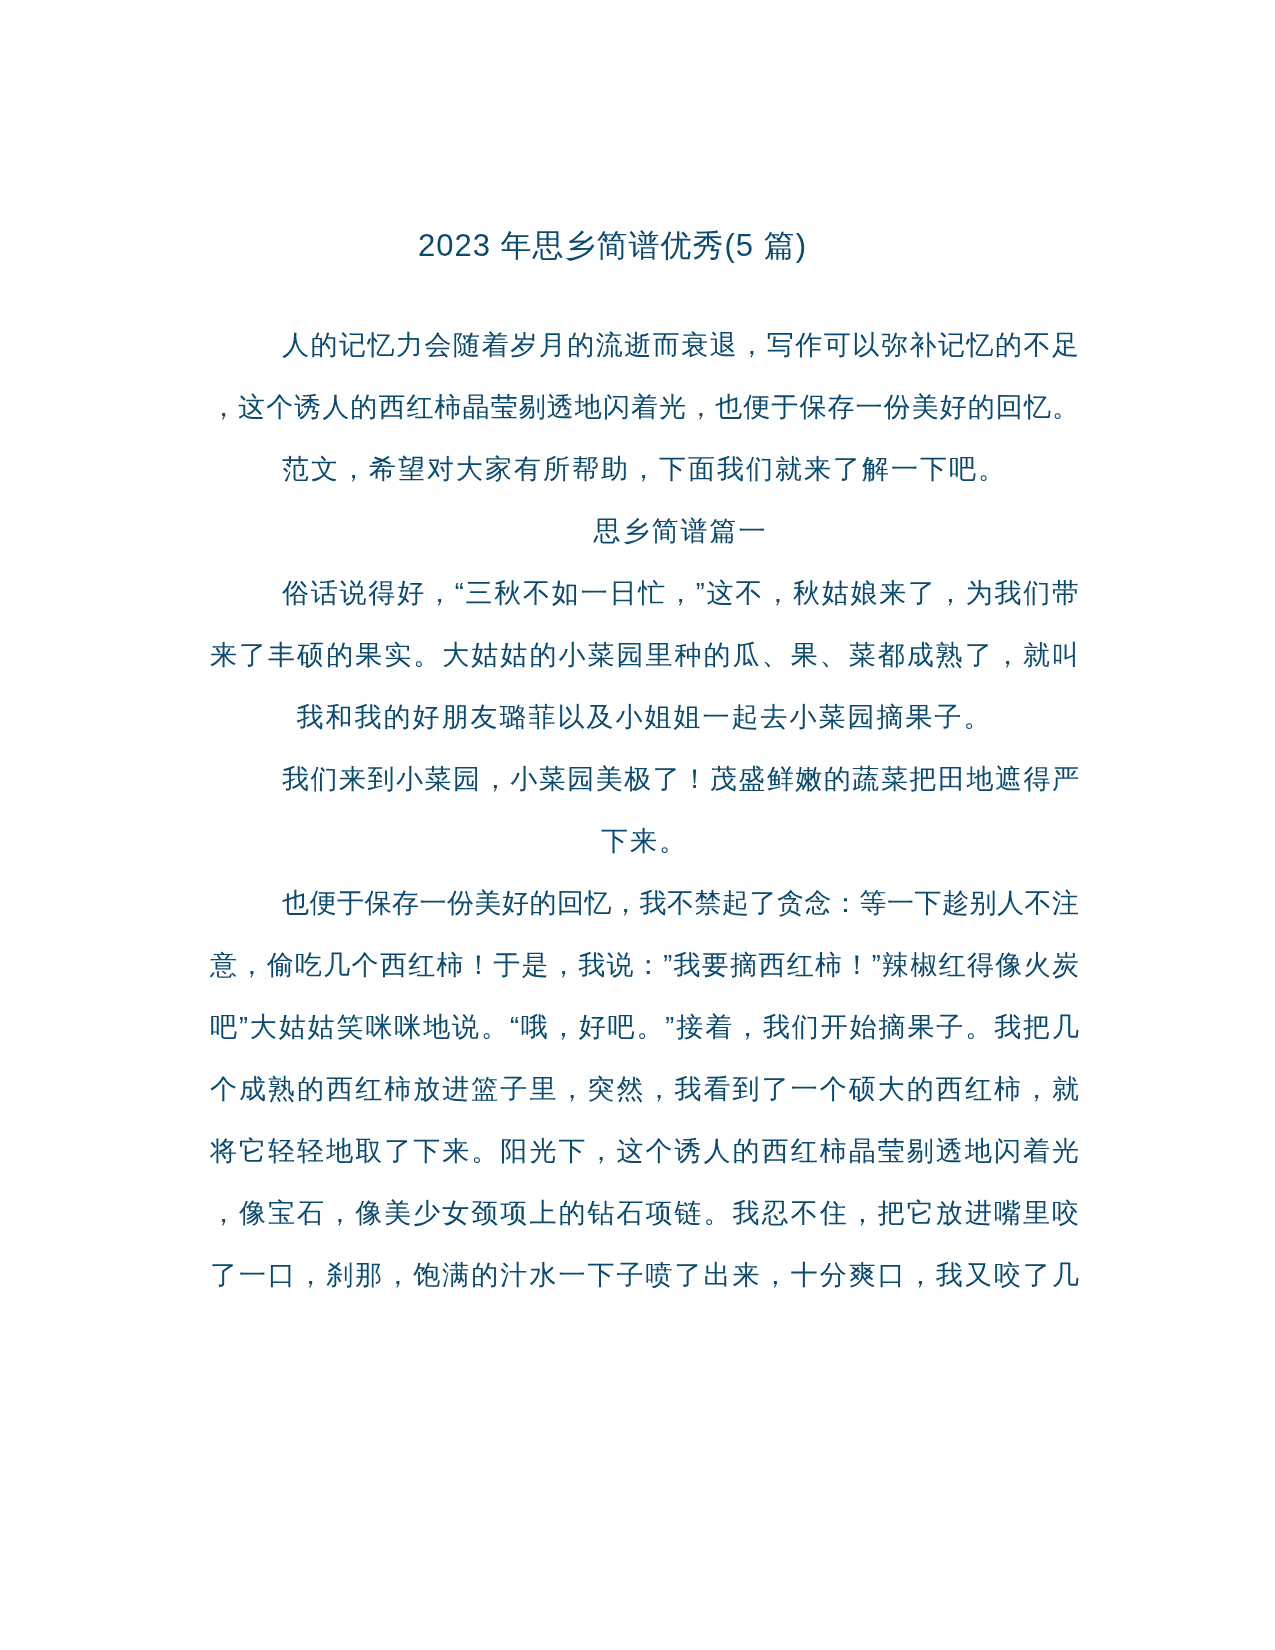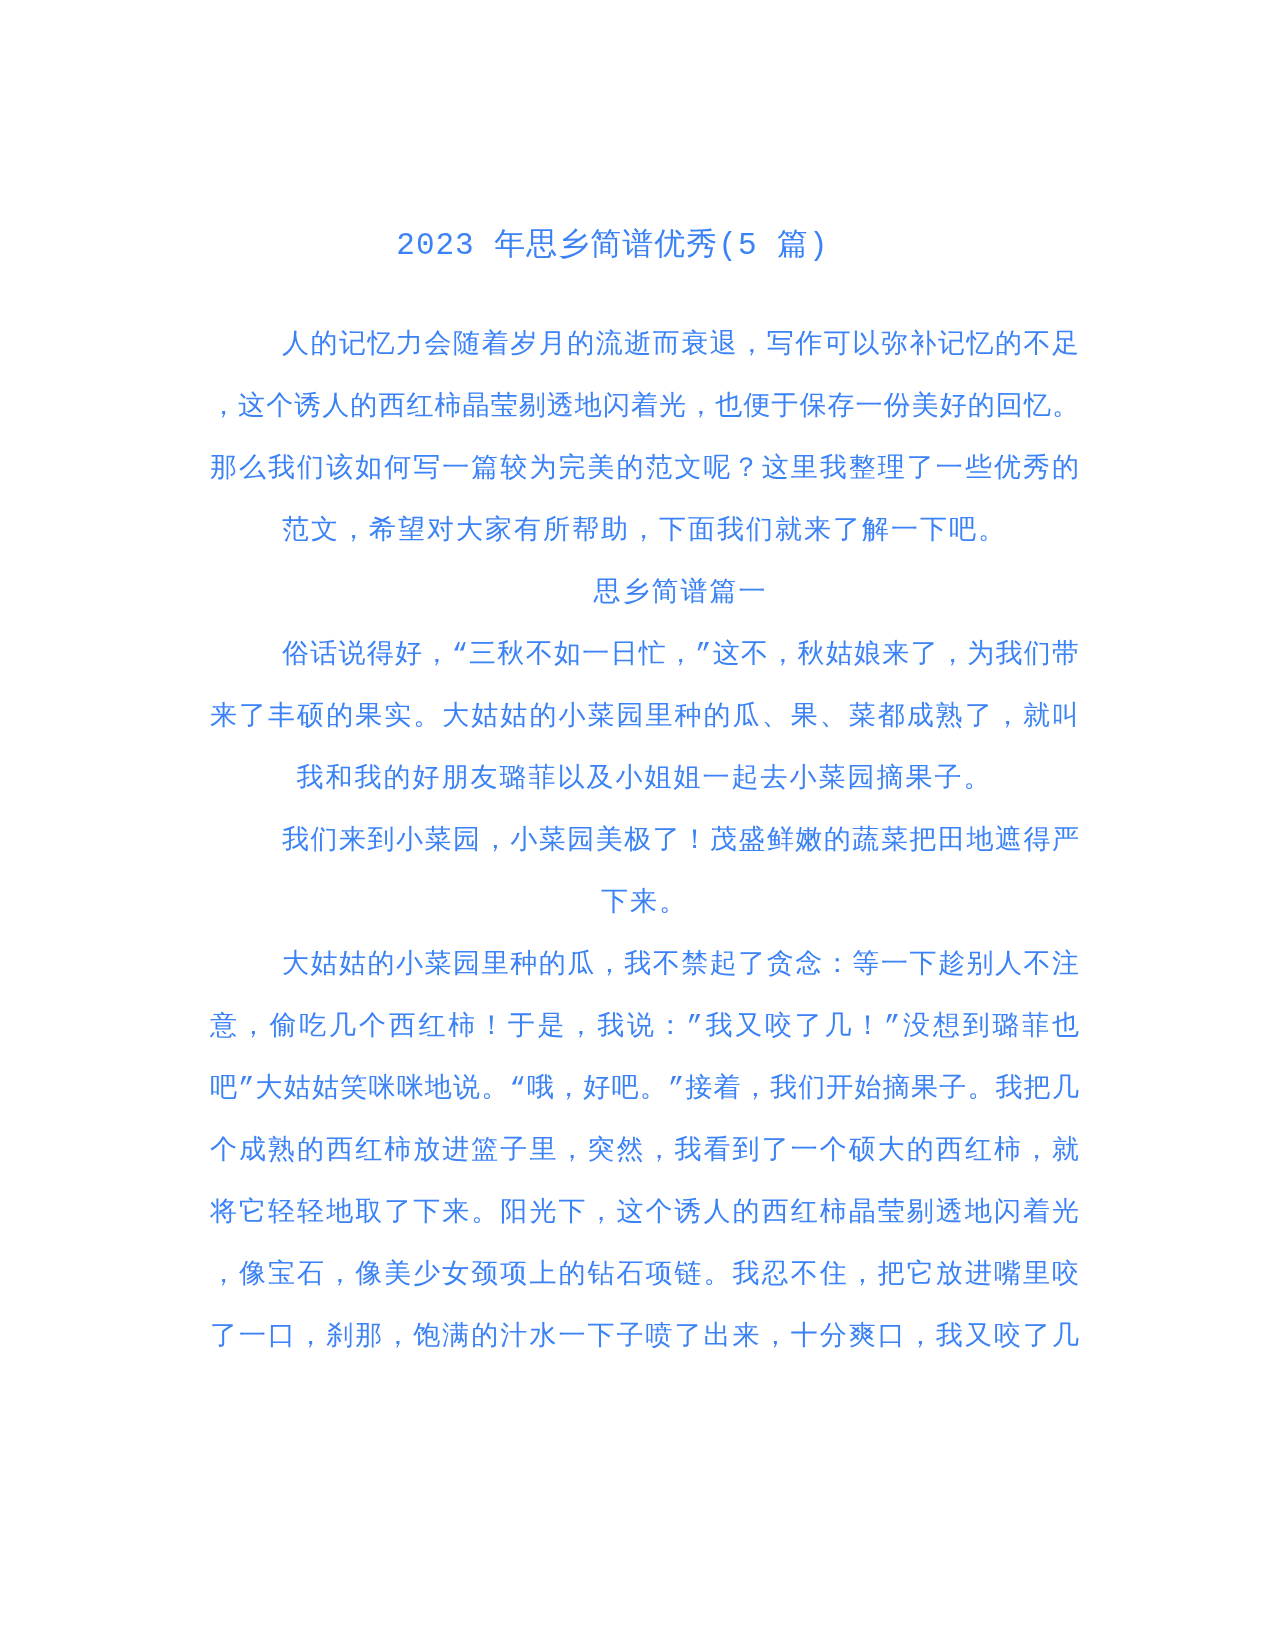--- a/index.html
+++ b/index.html
@@ -6,22 +6,22 @@
     margin: 0;
     padding: 0;
     background: #ffffff;
   }
   .page {
     position: relative;
     width: 1275px;
     height: 1650px;
     background: #ffffff;
     overflow: hidden;
-    font-family: Liberation Mono, monospace;
-    color: #3b82f6;
+    font-family: Liberation Sans, sans-serif;
+    color: #0c4a6e;
   }
   .doc-title {
     position: absolute;
     top: 200px;
     left: 178px;
     width: 869px;
     height: 50px;
     line-height: 50px;
     text-align: center;
     font-size: 31px;
@@ -56,29 +56,28 @@
   }
 </style>
 </head>
 <body>
 
 <div class="page">
   <h1 class="doc-title">2023 年思乡简谱优秀(5 篇)</h1>
   <div class="doc-body">
       <div class="line justify indent">人的记忆力会随着岁月的流逝而衰退，写作可以弥补记忆的不足</div>
       <div class="line justify">，这个诱人的西红柿晶莹剔透地闪着光，也便于保存一份美好的回忆。</div>
-      <div class="line justify">那么我们该如何写一篇较为完美的范文呢？这里我整理了一些优秀的</div>
       <div class="line">范文，希望对大家有所帮助，下面我们就来了解一下吧。</div>
       <div class="line indent">思乡简谱篇一</div>
       <div class="line justify indent">俗话说得好，“三秋不如一日忙，”这不，秋姑娘来了，为我们带</div>
       <div class="line justify">来了丰硕的果实。大姑姑的小菜园里种的瓜、果、菜都成熟了，就叫</div>
       <div class="line">我和我的好朋友璐菲以及小姐姐一起去小菜园摘果子。</div>
       <div class="line justify indent">我们来到小菜园，小菜园美极了！茂盛鲜嫩的蔬菜把田地遮得严</div>
       <div class="line">下来。</div>
-      <div class="line justify indent">大姑姑的小菜园里种的瓜，我不禁起了贪念：等一下趁别人不注</div>
-      <div class="line justify">意，偷吃几个西红柿！于是，我说：”我又咬了几！”没想到璐菲也</div>
+      <div class="line justify indent">也便于保存一份美好的回忆，我不禁起了贪念：等一下趁别人不注</div>
+      <div class="line justify">意，偷吃几个西红柿！于是，我说：”我要摘西红柿！”辣椒红得像火炭</div>
       <div class="line justify">吧”大姑姑笑咪咪地说。“哦，好吧。”接着，我们开始摘果子。我把几</div>
       <div class="line justify">个成熟的西红柿放进篮子里，突然，我看到了一个硕大的西红柿，就</div>
       <div class="line justify">将它轻轻地取了下来。阳光下，这个诱人的西红柿晶莹剔透地闪着光</div>
       <div class="line justify">，像宝石，像美少女颈项上的钻石项链。我忍不住，把它放进嘴里咬</div>
       <div class="line justify">了一口，刹那，饱满的汁水一下子喷了出来，十分爽口，我又咬了几</div>
     </div>
 </div>
 
 </body></html>

